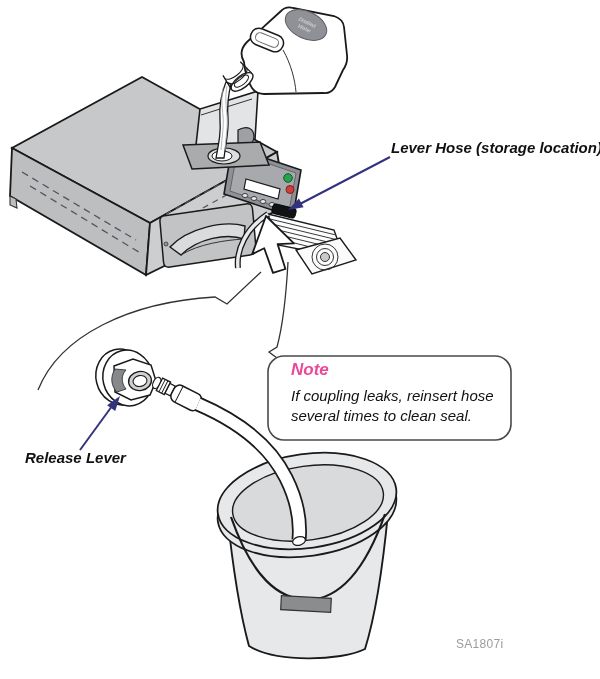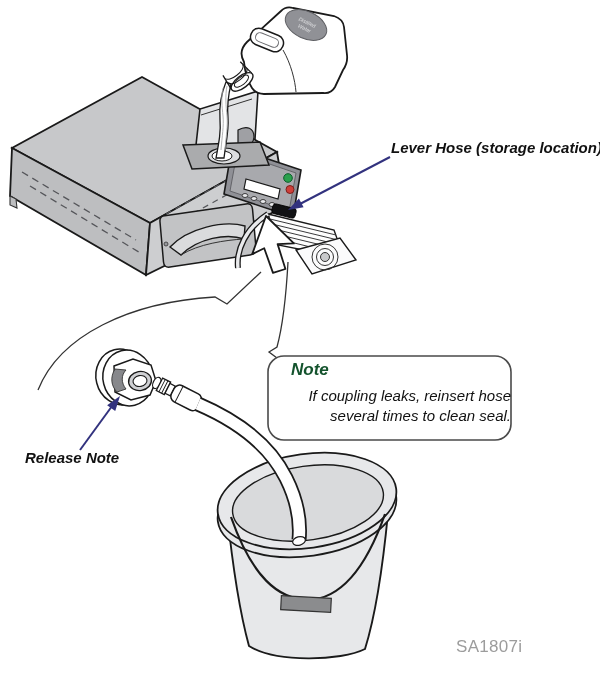--- a/index.html
+++ b/index.html
@@ -21,24 +21,24 @@
   }
   html,body{margin:0;padding:0;background:#fff;}
   .page{position:relative;width:600px;height:679px;background:#fff;overflow:hidden;
         font-family:"Liberation Sans", sans-serif;}
   svg{position:absolute;left:0;top:0;}
   .ln{stroke:var(--line);}
   .callout-label{position:absolute;font-style:italic;font-weight:bold;color:#111;white-space:nowrap;}
   .lbl-drain{left:391px;top:139px;font-size:15px;}
   .lbl-drain .qual{font-size:15px;}
   .lbl-release{left:25px;top:449px;font-size:15px;}
-  .note-title{position:absolute;left:291px;top:360px;font-size:17px;font-weight:bold;font-style:italic;color:#14532d;}
+  .note-title{position:absolute;left:291px;top:360px;font-size:17px;font-weight:bold;font-style:italic;color:#ec4899;}
   .note-body{position:absolute;left:291px;top:386px;width:220px;font-size:15px;font-style:italic;
-             color:#111;line-height:1.32;text-align:right;}
-  .figure-code{position:absolute;left:456px;top:637px;font-size:17px;color:var(--figure-code);letter-spacing:.3px;}
+             color:#111;line-height:1.32;}
+  .figure-code{position:absolute;left:456px;top:637px;font-size:12px;color:var(--figure-code);letter-spacing:.3px;}
 </style>
 </head>
 <body>
 
 <div class="page">
 
 <svg width="600" height="679" viewBox="0 0 600 679">
 
   <g>
     <path class="ln" d="M142,77 L277,152 L150,223 L12,148 Z" fill="var(--machine-top)" stroke-width="1.8"></path>
@@ -168,19 +168,19 @@
     <path d="M198,404 C240,422 270,446 286,478 C297,500 301,520 299,540" stroke="#1a1a1a" stroke-width="15" fill="none"></path>
     <path d="M198,404 C240,422 270,446 286,478 C297,500 301,520 299,540" stroke="#ffffff" stroke-width="11.5" fill="none"></path>
     <ellipse cx="299" cy="541" rx="6.5" ry="4.2" transform="rotate(-15 299 541)" fill="#ffffff" stroke="#1a1a1a" stroke-width="1.2"></ellipse>
   </g>
 
   <rect x="268" y="356" width="243" height="84" rx="16" fill="#ffffff" stroke="#4a4a4a" stroke-width="1.6"></rect>
 </svg>
 
   <div class="callout-label lbl-drain"><span>Lever Hose</span>&nbsp;<span class="qual">(storage location)</span></div>
 
-  <div class="callout-label lbl-release">Release Note</div>
+  <div class="callout-label lbl-release">Release Lever</div>
 
   <div class="note-title">Note</div>
   <div class="note-body">If coupling leaks, reinsert hose several times to clean seal.</div>
 
   <div class="figure-code">SA1807i</div>
 </div>
 
 </body></html>

